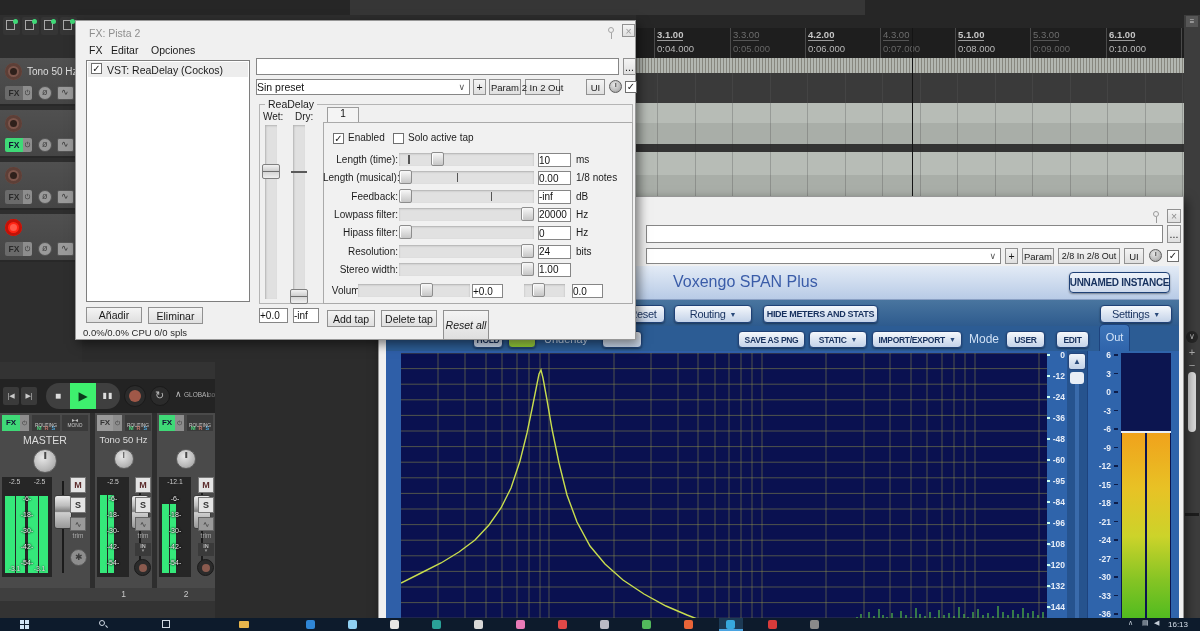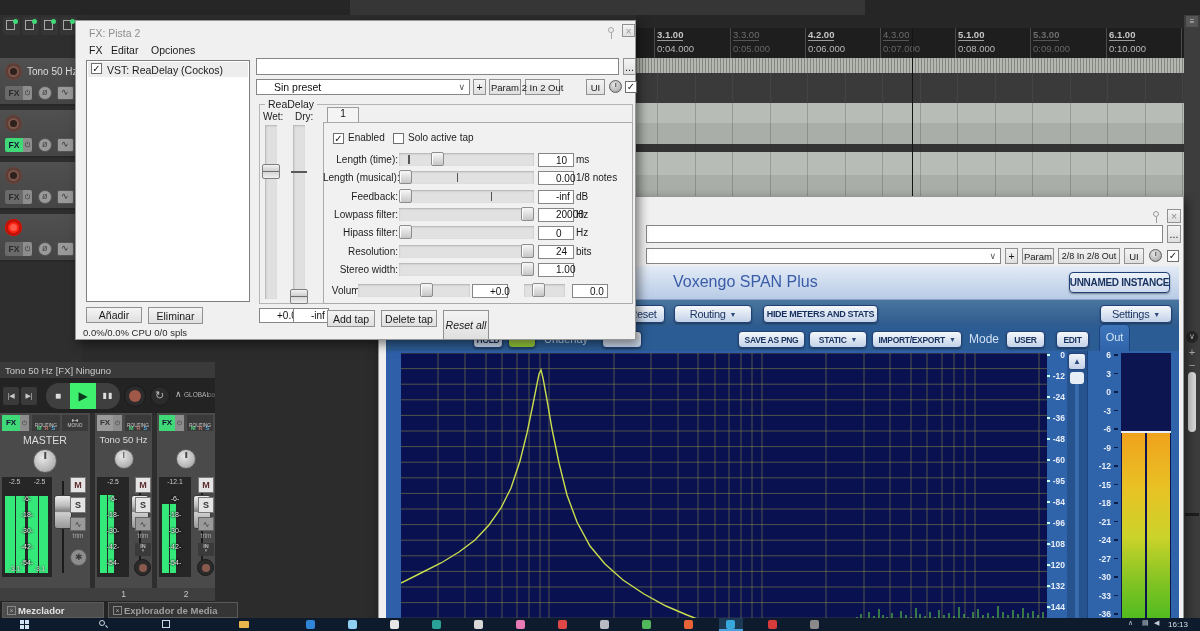--- a/index.html
+++ b/index.html
@@ -1,21 +1,21 @@
 <!DOCTYPE html>
 <html><head>
 <meta charset="utf-8">
 <style>
 *{margin:0;padding:0;box-sizing:border-box;font-family:"Liberation Sans",sans-serif}
 html,body{background:#111}
 #screen{position:relative;width:1200px;height:631px;background:#2c2c2c;overflow:hidden}
 .abs{position:absolute}
 .win{position:absolute;background:#f0f0f0;border:1px solid #979797;box-shadow:3px 4px 10px rgba(0,0,0,.5)}
 .wbtn{position:absolute;display:flex;align-items:center;justify-content:center;background:linear-gradient(#f4f4f4,#dfdfdf);border:1px solid #919191;font-size:10.5px;color:#1a1a1a;white-space:nowrap}
-.wfield{position:absolute;background:#fff;border:1px solid #868686;font-size:10px;color:#111;display:flex;align-items:center;padding:0 17px;white-space:nowrap}
+.wfield{position:absolute;background:#fff;border:1px solid #868686;font-size:10px;color:#111;display:flex;align-items:center;padding:0 0;white-space:nowrap}
 .lbl{position:absolute;font-size:10.5px;color:#1c1c1c;white-space:nowrap}
 .hsl{position:absolute;height:13px;background:#e1e1e1;box-shadow:inset 0 1px 2px rgba(0,0,0,.22)}
 .hnd{position:absolute;top:-1px;width:13px;height:14px;background:linear-gradient(180deg,#f7f7f7,#c6c6c6);border:1px solid #8d8d8d;border-radius:2px;box-shadow:inset 1px 0 0 #fff}
 .vhnd{position:absolute;background:linear-gradient(180deg,#f2f2f2 0%,#cfcfcf 45%,#6e6e6e 50%,#d6d6d6 55%,#efefef 100%);border:1px solid #7f7f7f;border-radius:2px}
 .cbx{position:absolute;width:12px;height:12px;background:#fff;border:1px solid #6f6f6f;font-size:10px;line-height:10px;text-align:center;color:#1a1a1a}
 .sbtn{position:absolute;display:flex;align-items:center;justify-content:center;background:linear-gradient(180deg,#f5f8fc,#c3d2e8);border:1px solid #1f4176;border-radius:4px;color:#17315e;font-weight:bold;box-shadow:0 1px 2px rgba(0,0,0,.4);white-space:nowrap;letter-spacing:-.3px}
 .mlbl{position:absolute;font-size:7px;color:#efefef;text-shadow:0 0 2px #000,0 0 2px #000;white-space:nowrap}
 .seg{background-image:repeating-linear-gradient(to bottom,rgba(0,0,0,.28) 0 1px,transparent 1px 4px)}
 .knob{position:absolute;border-radius:50%;background:radial-gradient(circle at 40% 35%,#e8e8e8,#b9b9b9 60%,#8f8f8f);border:1px solid #5e5e5e}
 .knob:before{content:"";position:absolute;left:50%;top:2px;width:1.5px;height:34%;background:#4a4a4a;transform:translateX(-50%)}
@@ -113,21 +113,21 @@
       <div style="position: absolute; left: 169px; top: 13px; width: 1px; height: 30px; background: rgb(74, 74, 74);"></div>
       <div style="position: absolute; left: 172px; top: 14px; font-size: 9.5px; font-weight: bold; color: rgb(198, 198, 198); border-bottom: 1px solid rgb(154, 154, 154); padding-bottom: 0px;">4.2.00</div>
       <div style="position: absolute; left: 172px; top: 28px; font-size: 9.5px; color: rgb(185, 185, 185);">0:06.000</div>
       <div style="position: absolute; left: 244px; top: 13px; width: 1px; height: 30px; background: rgb(74, 74, 74);"></div>
       <div style="position: absolute; left: 247px; top: 14px; font-size: 9.5px; font-weight: normal; color: rgb(109, 109, 109); border-bottom: 1px solid rgb(85, 85, 85); padding-bottom: 0px;">4.3.00</div>
       <div style="position: absolute; left: 247px; top: 28px; font-size: 9.5px; color: rgb(102, 102, 102);">0:07.000</div>
       <div style="position: absolute; left: 319px; top: 13px; width: 1px; height: 30px; background: rgb(74, 74, 74);"></div>
       <div style="position: absolute; left: 322px; top: 14px; font-size: 9.5px; font-weight: bold; color: rgb(198, 198, 198); border-bottom: 1px solid rgb(154, 154, 154); padding-bottom: 0px;">5.1.00</div>
       <div style="position: absolute; left: 322px; top: 28px; font-size: 9.5px; color: rgb(185, 185, 185);">0:08.000</div>
       <div style="position: absolute; left: 394px; top: 13px; width: 1px; height: 30px; background: rgb(74, 74, 74);"></div>
-      <div style="position: absolute; left: 397px; top: 14px; font-size: 9.5px; font-weight: bold; color: rgb(109, 109, 109); border-bottom: 1px solid rgb(85, 85, 85); padding-bottom: 0px;">5.3.00</div>
+      <div style="position: absolute; left: 397px; top: 14px; font-size: 9.5px; font-weight: normal; color: rgb(109, 109, 109); border-bottom: 1px solid rgb(85, 85, 85); padding-bottom: 0px;">5.3.00</div>
       <div style="position: absolute; left: 397px; top: 28px; font-size: 9.5px; color: rgb(102, 102, 102);">0:09.000</div>
       <div style="position: absolute; left: 470px; top: 13px; width: 1px; height: 30px; background: rgb(74, 74, 74);"></div>
       <div style="position: absolute; left: 473px; top: 14px; font-size: 9.5px; font-weight: bold; color: rgb(198, 198, 198); border-bottom: 1px solid rgb(154, 154, 154); padding-bottom: 0px;">6.1.00</div>
       <div style="position: absolute; left: 473px; top: 28px; font-size: 9.5px; color: rgb(185, 185, 185);">0:10.000</div>
       <div style="position: absolute; left: 545px; top: 13px; width: 1px; height: 30px; background: rgb(74, 74, 74);"></div>
       <div style="position: absolute; left: 0px; top: 43px; width: 548px; height: 15px; background: repeating-linear-gradient(90deg, rgb(135, 135, 127) 0px, rgb(135, 135, 127) 1px, rgb(179, 183, 177) 1px, rgb(179, 183, 177) 3px);"></div>
       <div style="position: absolute; left: 0px; top: 58px; width: 548px; height: 30px; background: rgb(58, 58, 58);"></div>
       <div style="position: absolute; left: 0px; top: 129px; width: 548px; height: 8px; background: rgb(51, 51, 51);"></div>
       <div style="position: absolute; left: 0px; top: 88px; width: 548px; height: 20px; background: rgb(183, 188, 182);"></div>
       <div style="position: absolute; left: 0px; top: 108px; width: 548px; height: 21px; background: rgb(169, 174, 168);"></div>
@@ -169,23 +169,20 @@
   <div class="abs" id="rightbar" style="left:1184px;top:15px;width:16px;height:616px;background:#3d3d3d">
       <div style="position: absolute; left: 2px; top: 1px; width: 12px; height: 11px; background: rgb(86, 86, 86); color: rgb(204, 204, 204); font-size: 8px; text-align: center; line-height: 11px;">≡</div>
       <div style="position: absolute; left: 2px; top: 316px; width: 12px; height: 12px; background: rgb(38, 38, 38); border-radius: 50%; color: rgb(187, 187, 187); font-size: 8px; text-align: center; line-height: 12px;">∨</div>
       <div style="position: absolute; left: 2px; top: 331px; width: 12px; height: 12px; color: rgb(181, 181, 181); font-size: 11px; text-align: center; line-height: 12px;">+</div>
       <div style="position: absolute; left: 2px; top: 344px; width: 12px; height: 12px; color: rgb(181, 181, 181); font-size: 11px; text-align: center; line-height: 12px;">−</div>
       <div style="position: absolute; left: 4px; top: 357px; width: 8px; height: 60px; background: rgb(218, 218, 218); border-radius: 4px;"></div>
       <div style="position: absolute; left: 1px; top: 498px; width: 14px; height: 3px; background: rgb(29, 29, 29);"></div>
     </div>
 
   <div class="abs" id="mixer" style="left:0;top:362px;width:215px;height:256px;background:#333">
-    <div class="abs" style="left:0;top:0;width:215px;height:17px;background:#3a3a3a;border-bottom:1px solid #222">
-      <span class="abs" style="left:5px;top:3px;font-size:9.5px;color:#c9c9c9">Tono 50 Hz [FX] Ninguno</span>
-    </div>
     <div class="abs" id="transport" style="left:0;top:17px;width:215px;height:34px;background:#232323">
         <div style="position: absolute; left: 3px; top: 8px; width: 16px; height: 18px; background: rgb(58, 58, 58); border-radius: 2px; color: rgb(201, 201, 201); font-size: 7px; text-align: center; line-height: 18px;">|◀</div>
         <div style="position: absolute; left: 21px; top: 8px; width: 16px; height: 18px; background: rgb(58, 58, 58); border-radius: 2px; color: rgb(201, 201, 201); font-size: 7px; text-align: center; line-height: 18px;">▶|</div>
         <div style="position: absolute; left: 46px; top: 4px; width: 24px; height: 26px; background: rgb(63, 63, 63); border-radius: 13px 0px 0px 13px; color: rgb(221, 221, 221); font-size: 10px; text-align: center; line-height: 26px;">■</div>
         <div style="position: absolute; left: 70px; top: 4px; width: 26px; height: 26px; background: rgb(62, 240, 110); color: rgb(12, 58, 28); font-size: 12px; text-align: center; line-height: 26px;">▶</div>
         <div style="position: absolute; left: 96px; top: 4px; width: 24px; height: 26px; background: rgb(63, 63, 63); border-radius: 0px 13px 13px 0px; color: rgb(221, 221, 221); font-size: 8px; text-align: center; line-height: 26px; letter-spacing: 1px;">▮▮</div>
         <div style="position: absolute; left: 124px; top: 6px; width: 22px; height: 22px; border-radius: 50%; background: rgb(43, 43, 43); border: 1px solid rgb(26, 26, 26);">
           <div style="position: absolute; left: 4px; top: 4px; width: 12px; height: 12px; border-radius: 50%; background: rgb(160, 88, 72);"></div>
         </div>
         <div style="position: absolute; left: 150px; top: 7px; width: 20px; height: 20px; border-radius: 50%; background: rgb(43, 43, 43); border: 1px solid rgb(26, 26, 26);">
@@ -307,30 +304,20 @@
             <div style="position: absolute; left: 0px; top: 5px; width: 100%; font-size: 4.5px; color: rgb(153, 153, 153);">▼</div>
           </div>
           <div style="position: absolute; left: 40px; top: 146px; width: 17px; height: 17px; border-radius: 50%; background: rgb(43, 43, 43); border: 1px solid rgb(26, 26, 26);">
             <div style="position: absolute; left: 3.5px; top: 3.5px; width: 8px; height: 8px; border-radius: 50%; background: rgb(138, 90, 78);"></div>
           </div>
         </div>
       </div>
     <div class="abs" id="numband" style="left:0;top:226px;width:215px;height:13px;background:#3f3f3f">
         <div style="position: absolute; left: 95px; top: 1px; width: 57px; text-align: center; font-size: 8.5px; color: rgb(201, 201, 201);">1</div>
         <div style="position: absolute; left: 157px; top: 1px; width: 58px; text-align: center; font-size: 8.5px; color: rgb(201, 201, 201);">2</div>
-      </div>
-    <div class="abs" id="dtabs" style="left:0;top:239px;width:215px;height:17px;background:#242424">
-        <div style="left: 2px; top: 1px; width: 102px; height: 16px; background: rgb(76, 76, 76); border: 1px solid rgb(90, 90, 90); display: flex; align-items: center; position: absolute;">
-          <div style="left: 0px; margin: 0px 2px 0px 4px; width: 9px; height: 9px; border: 1px solid rgb(136, 136, 136); font-size: 7px; line-height: 7px; text-align: center; color: rgb(170, 170, 170); position: relative;">×</div>
-          <span style="font-size: 9.5px; font-weight: bold; color: rgb(226, 226, 226); white-space: nowrap;">Mezclador</span>
-        </div>
-        <div style="left: 108px; top: 1px; width: 130px; height: 16px; background: rgb(53, 53, 53); border: 1px solid rgb(90, 90, 90); display: flex; align-items: center; position: absolute;">
-          <div style="left: 0px; margin: 0px 2px 0px 4px; width: 9px; height: 9px; border: 1px solid rgb(136, 136, 136); font-size: 7px; line-height: 7px; text-align: center; color: rgb(170, 170, 170); position: relative;">×</div>
-          <span style="font-size: 9.5px; font-weight: bold; color: rgb(159, 159, 159); white-space: nowrap;">Explorador de Media</span>
-        </div>
       </div>
   </div>
 
   <div class="win" id="spanwin" style="left:378px;top:196px;width:806px;height:435px">
     <div class="abs" style="left:772px;top:14px;width:10px;height:12px">
       <div class="abs" style="left:2px;top:0;width:6px;height:6px;border:1.5px solid #9a9a9a;border-radius:50%"></div>
       <div class="abs" style="left:4.5px;top:6px;width:1.5px;height:6px;background:#9a9a9a"></div>
     </div>
     <div class="wbtn" style="left:788px;top:12px;width:14px;height:14px;color:#8d8d8d">×</div>
     <div class="wfield" style="left:267px;top:28px;width:517px;height:18px"></div>

